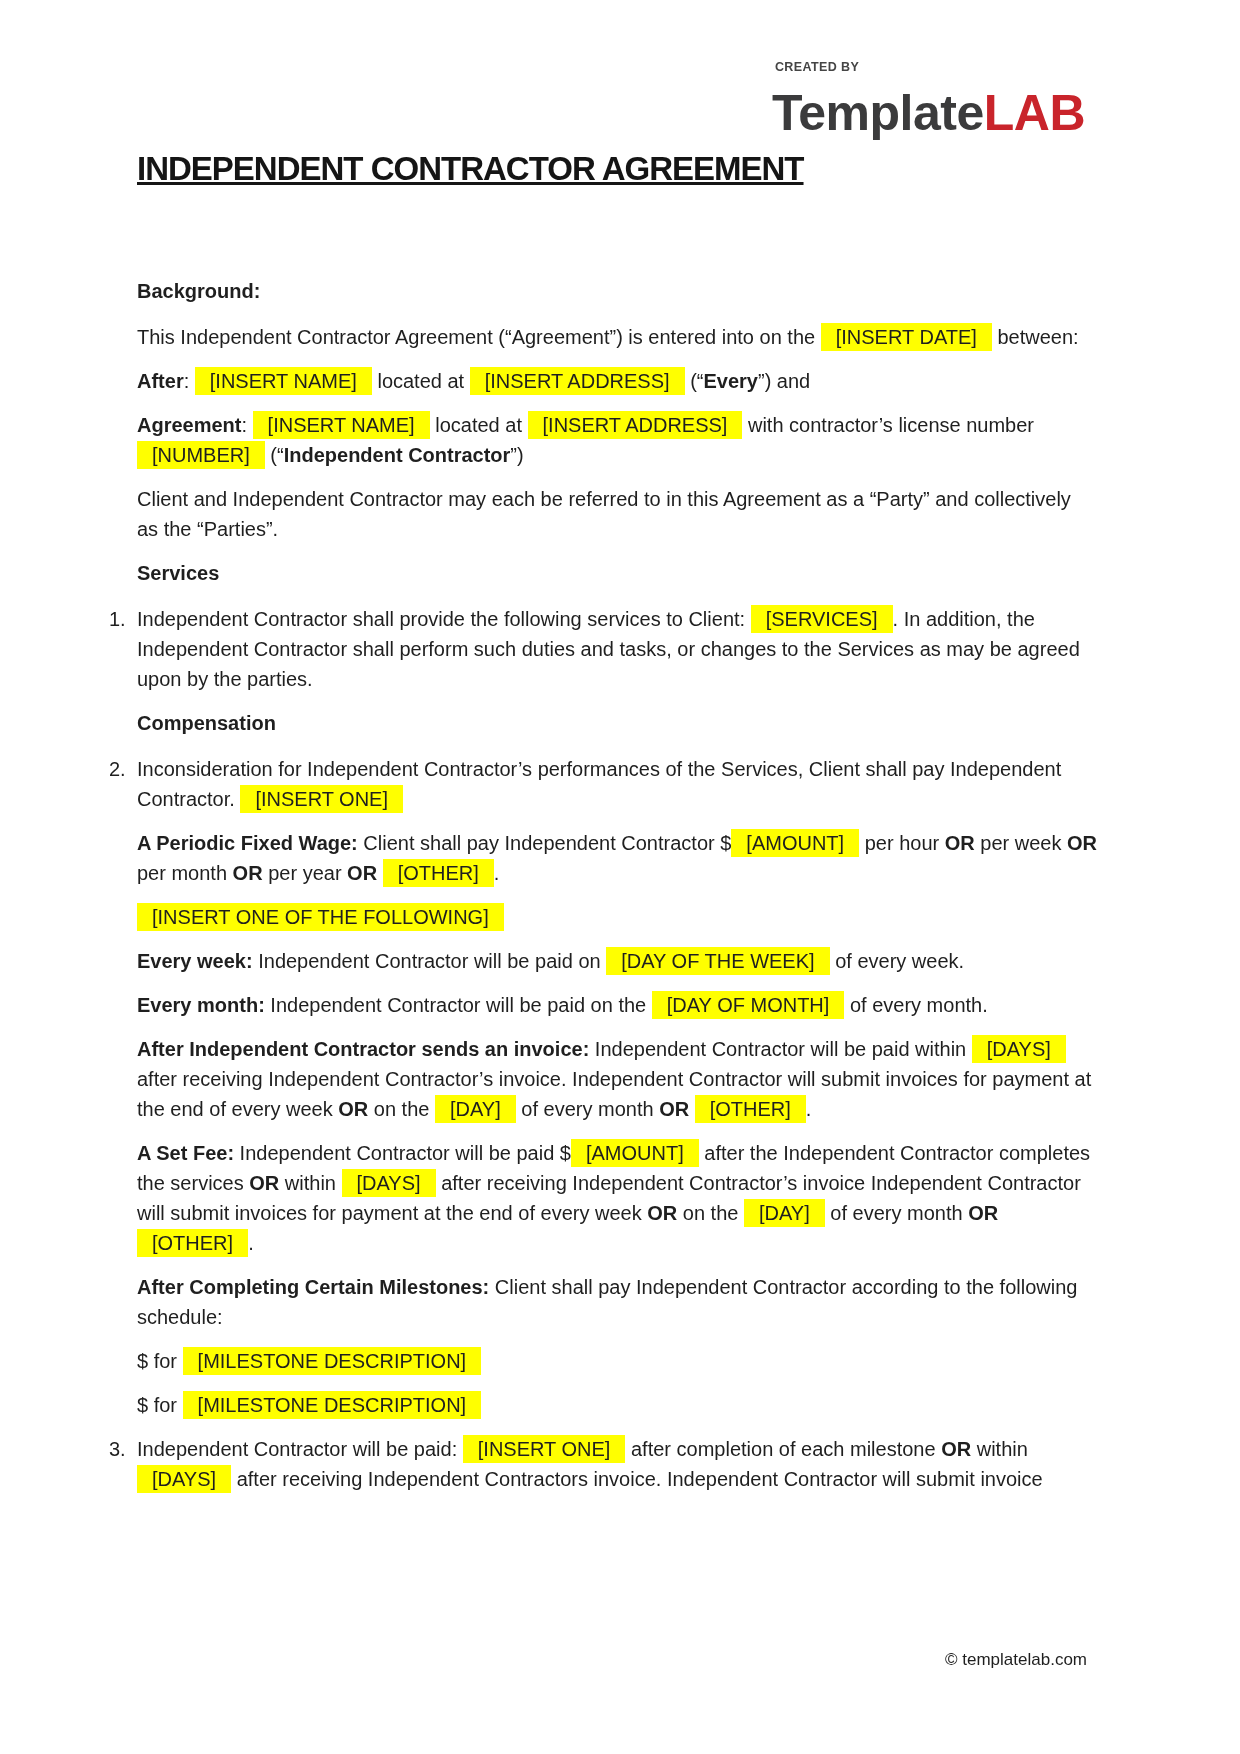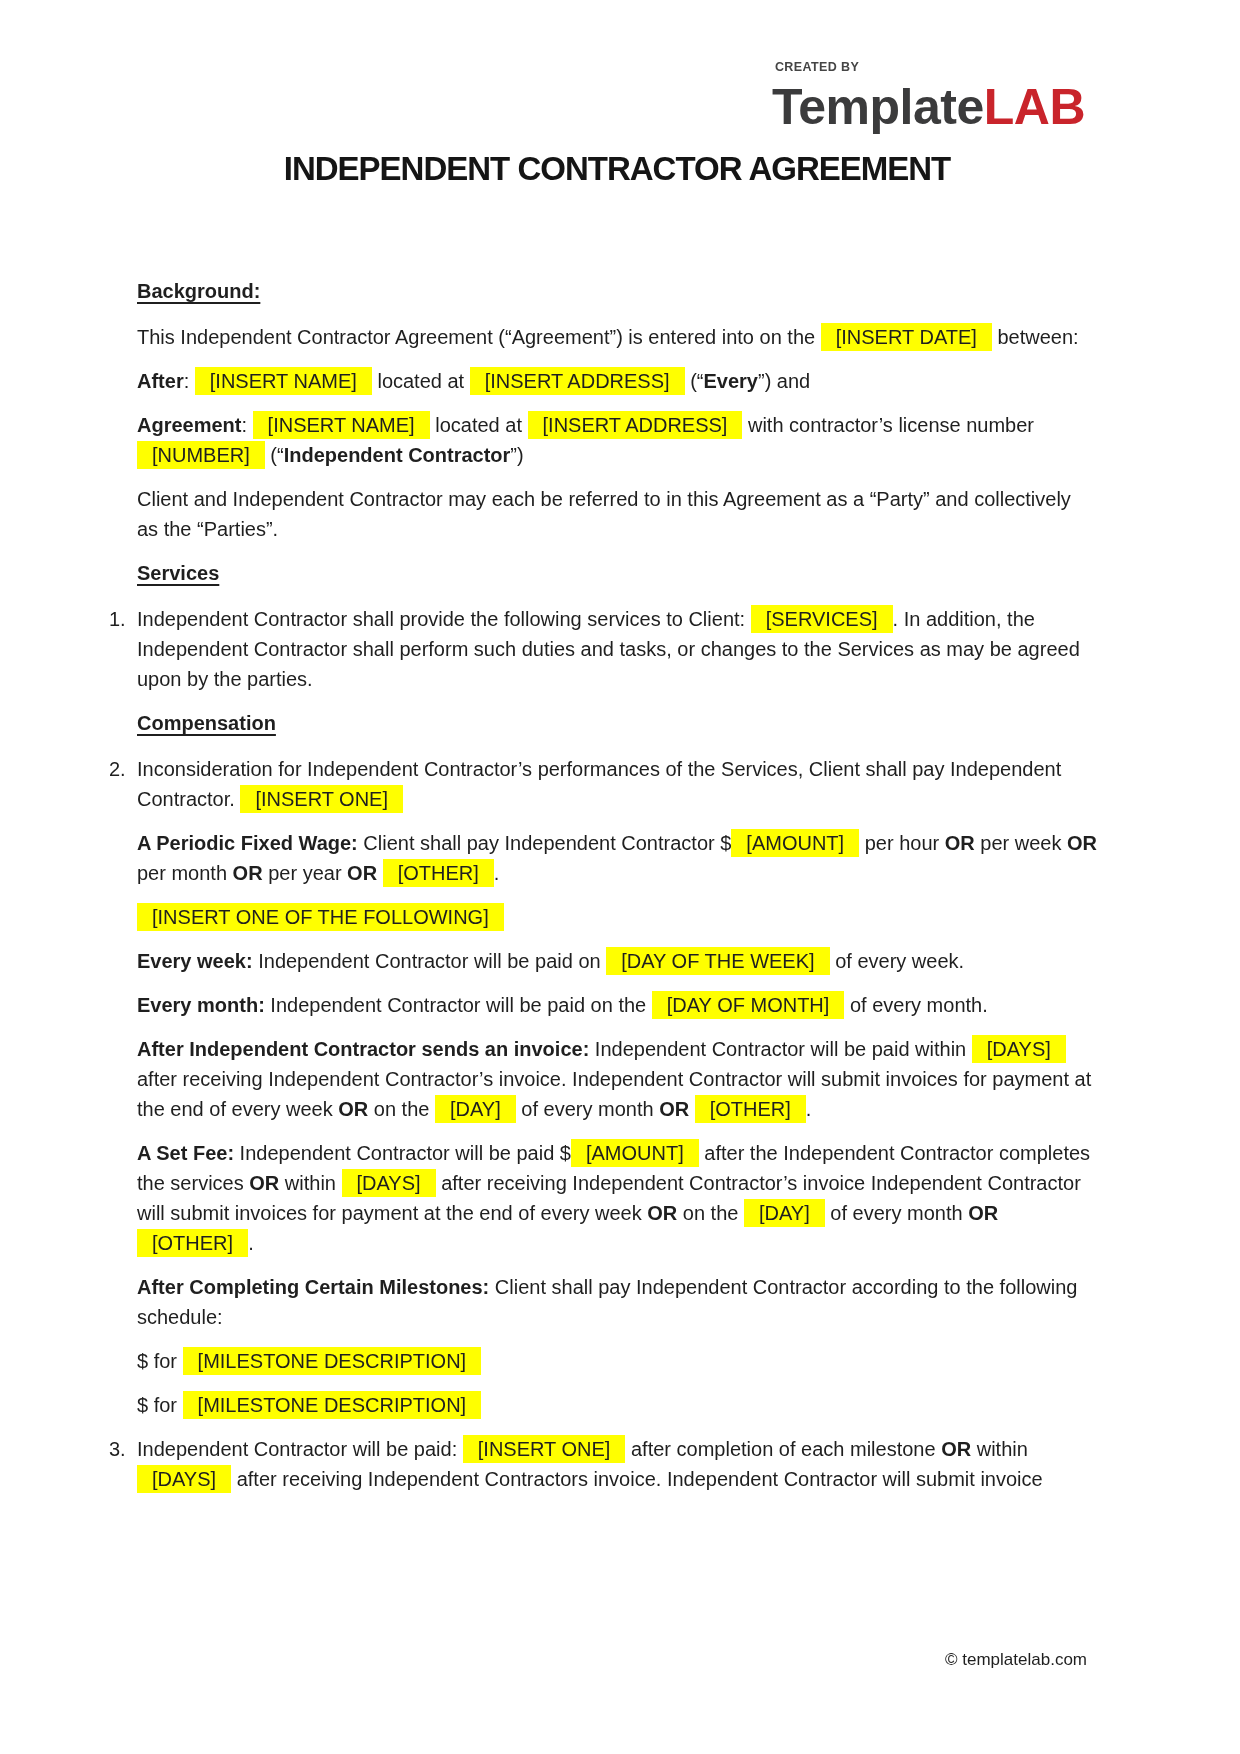--- a/index.html
+++ b/index.html
@@ -12,42 +12,41 @@
     height: 1754px;
     margin: 0 auto;
     background: #ffffff;
     overflow: hidden;
   }
 
   
   .logo-wrap { position: absolute; top: 60px; right: 155px; text-align: left; }
   .created-by {
     font-size: 12.5px; font-weight: 700; letter-spacing: 0.4px;
-    color: #454545; margin-left: 3px; margin-bottom: 7px;
+    color: #454545; margin-left: 3px; margin-bottom: 13px;
   }
   .brand { font-size: 50px; font-weight: 700; letter-spacing: -0.5px; line-height: 1.05; }
   .brand-dark { color: var(--brand-primary, #3b3b3c); }
   .brand-red  { color: var(--brand-accent, #c9242b); }
 
   
   .doc-title {
     position: absolute; top: 150px; left: 137px; width: 960px;
-    text-align: center; font-size: 33px; font-weight: 700;
-    letter-spacing: -1px; color: #151515; white-space: nowrap;
+    text-align: left; font-size: 33px; font-weight: 700;
+    letter-spacing: -1px; color: #151515; white-space: nowrap; text-decoration: underline;
   }
 
   
   .doc-body {
     position: absolute; top: 276px; left: 137px; width: 960px;
     font-size: 20px; line-height: 30px;
   }
   .doc-body p { margin: 0 0 14px 0; }
   p.heading { font-weight: 700; margin-bottom: 16px; }
   p.heading .hu {
-    text-decoration: underline;
     text-decoration-thickness: 2px;
     text-underline-offset: 4px;
   }
   p.numbered { position: relative; }
   p.numbered .num { position: absolute; left: -28px; top: 0; }
   .b { font-weight: 700; }
   .hl {
     background: var(--highlight, #ffff00);
     padding: 3px 15px;
     -webkit-box-decoration-break: clone;

